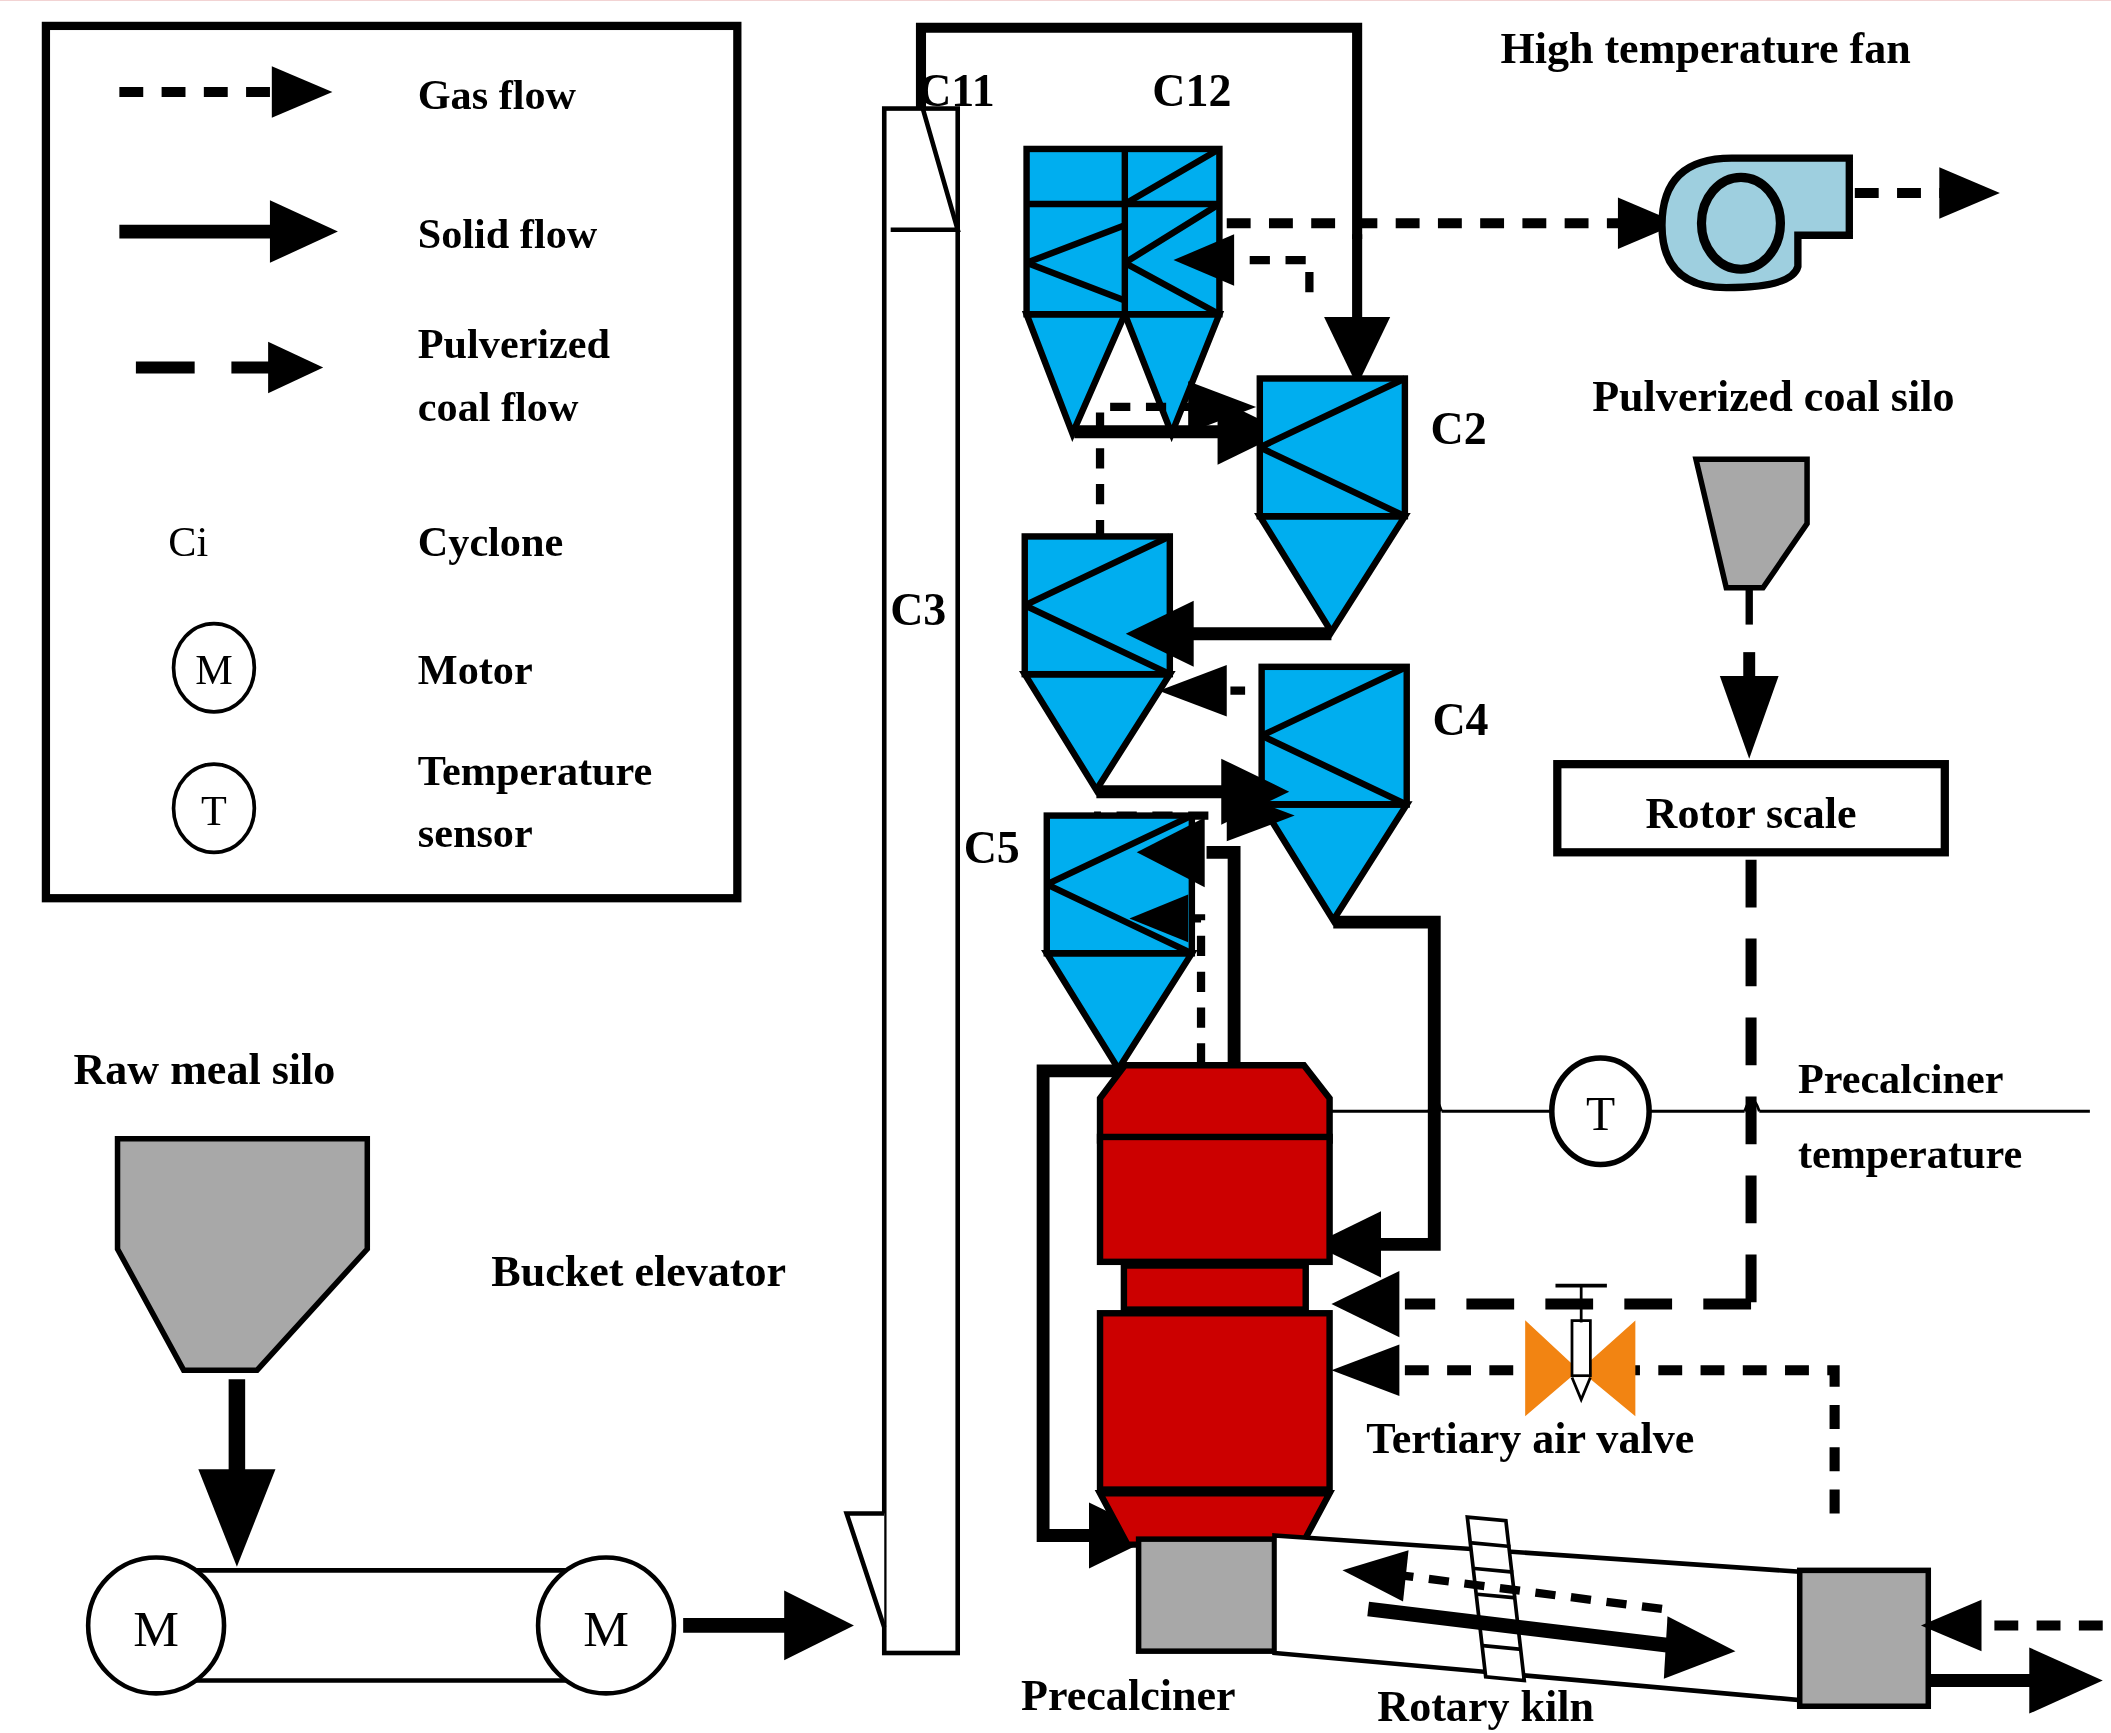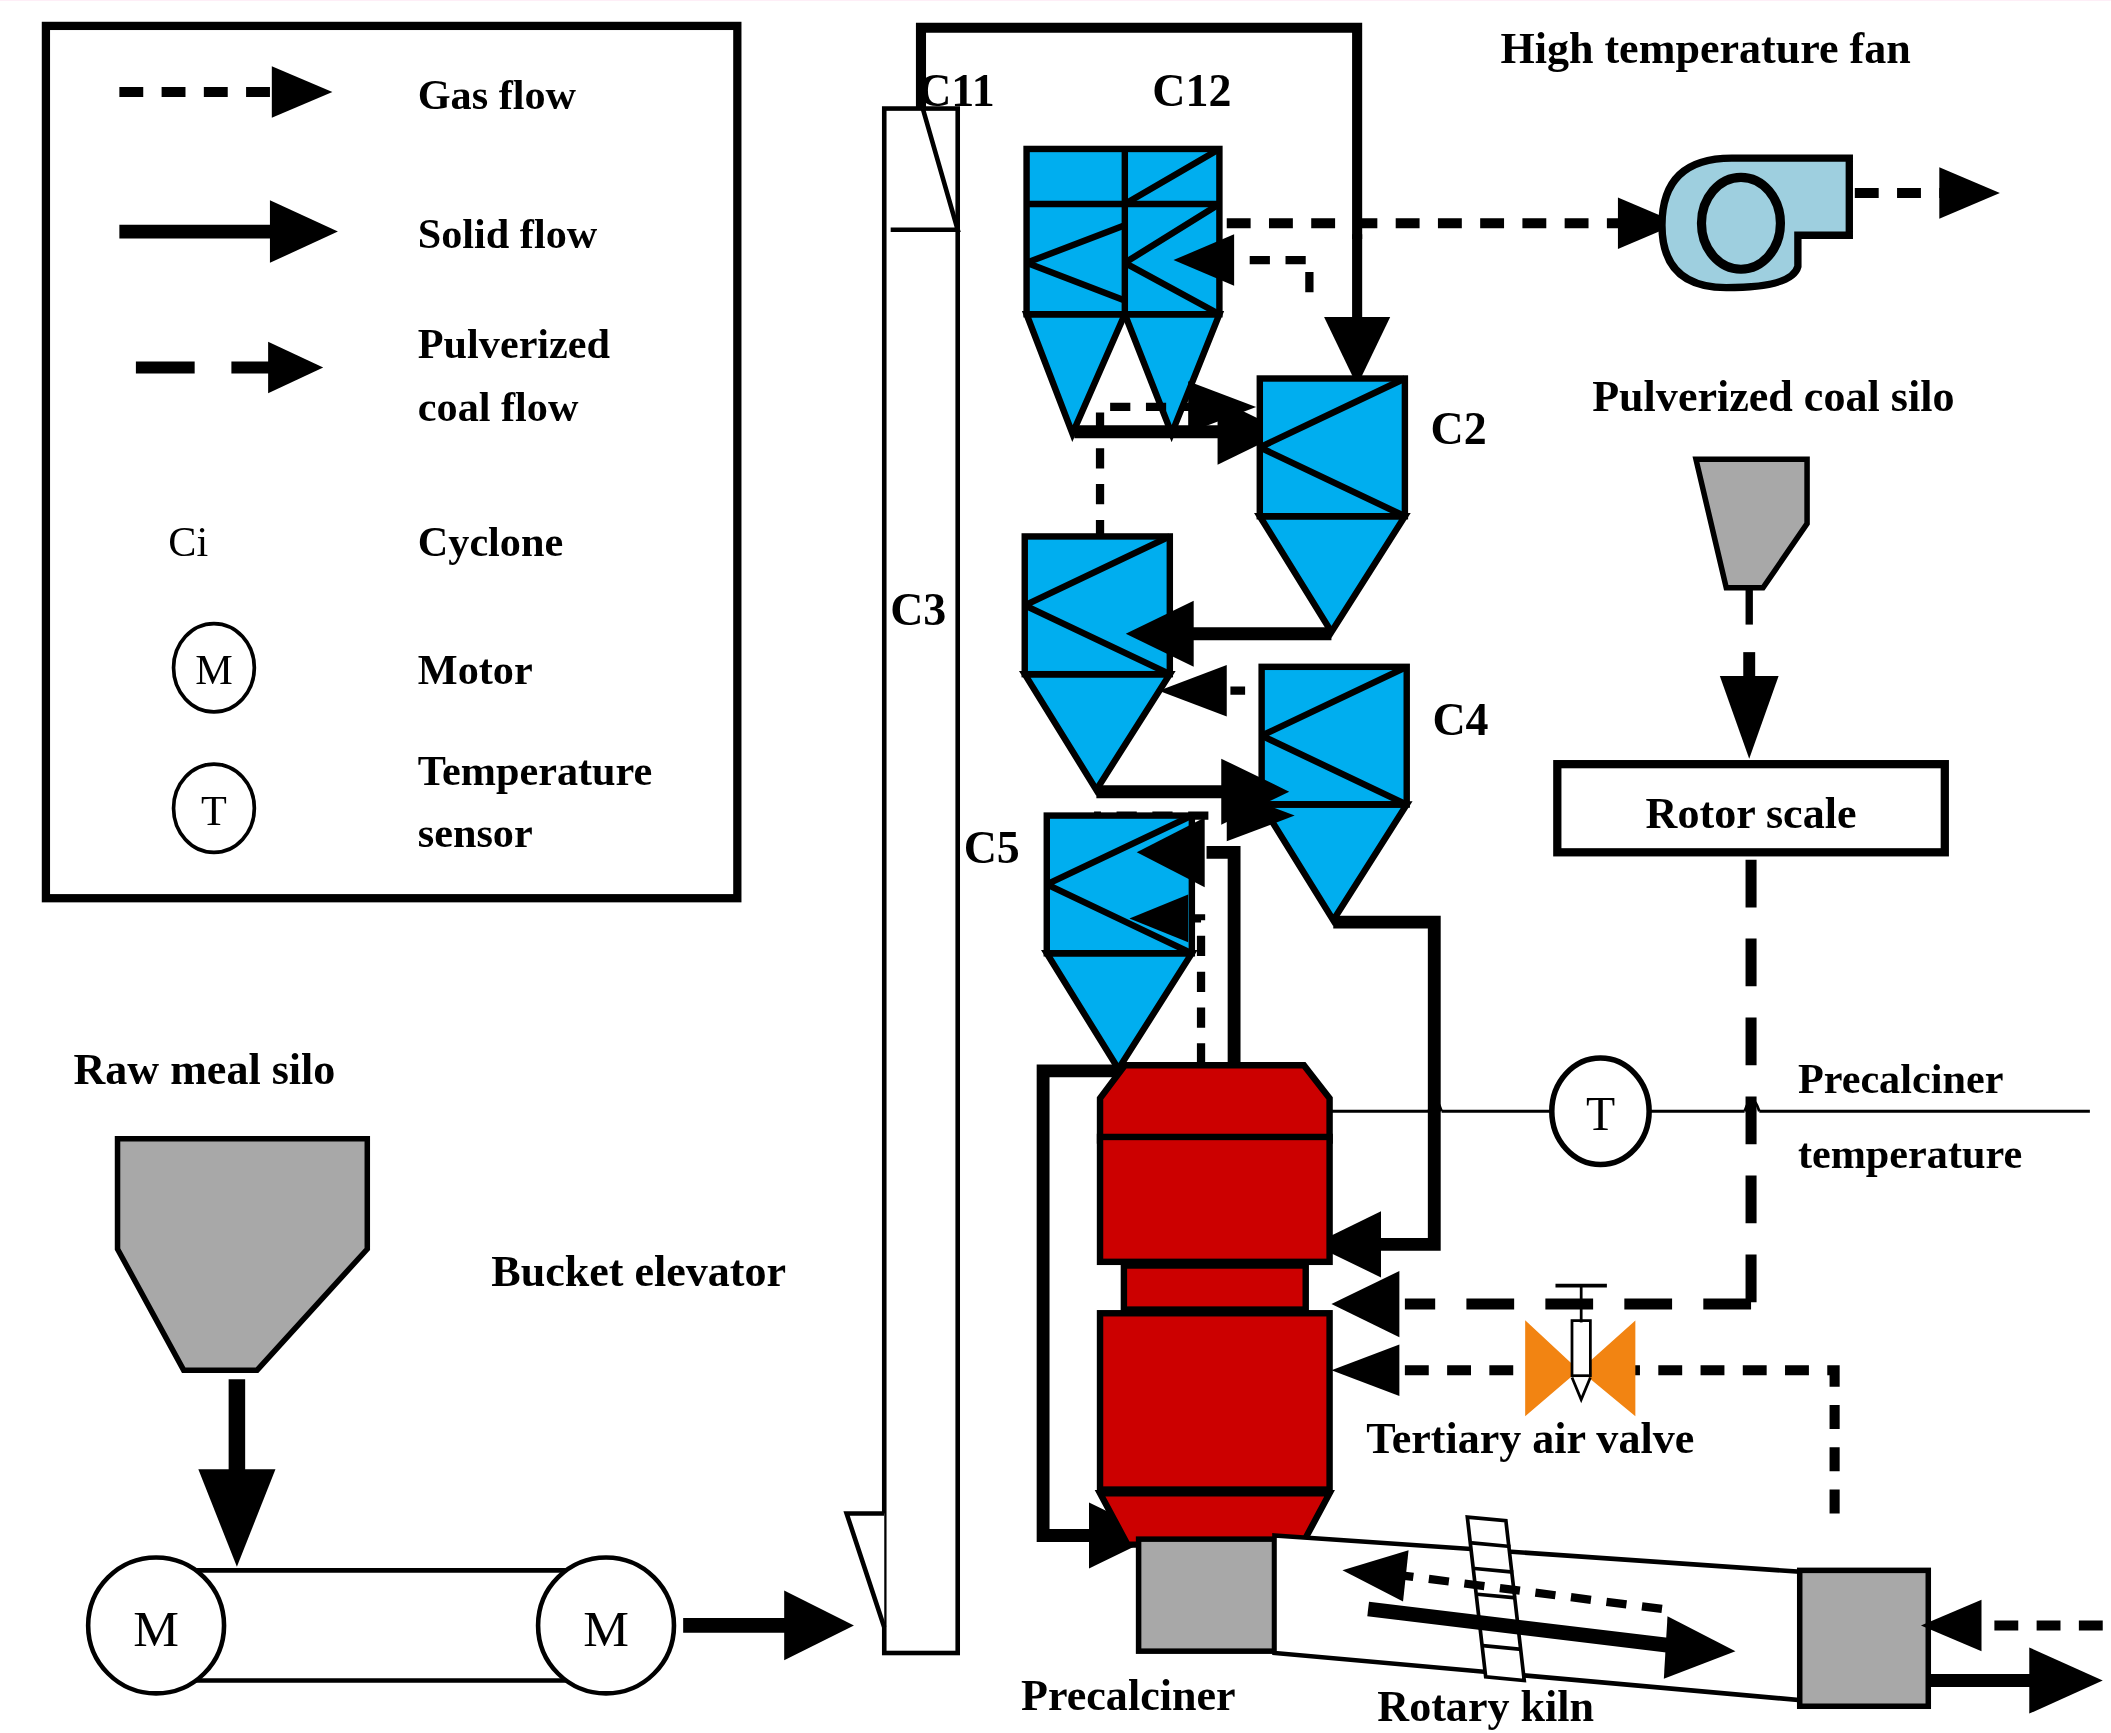--- a/index.html
+++ b/index.html
@@ -1,18 +1,18 @@
 <!DOCTYPE html>
 <html style="font-size:14.7px"><head>
 <meta charset="utf-8">
 <style>
   html,body{margin:0;padding:0;background:#ffffff;}
   body{width:2111px;height:1734px;overflow:hidden;
        font-family:"Liberation Serif", serif;}
-  #diagram-root{position:relative;width:2111px;height:1734px;background:#f9a8d4;}
+  #diagram-root{position:relative;width:2111px;height:1734px;background:#b91c1c;}
   svg#flow{position:absolute;left:0;top:0;width:2111px;height:1734px;display:block;}
   .lbl{font-family:"Liberation Serif", serif;font-weight:bold;fill:#000;}
   .lbl-xl{font-size:50px;}
   .lbl-lg{font-size:48px;}
   .lbl-md{font-size:46px;}
   .sym{font-family:"Liberation Serif", serif;font-weight:normal;fill:#000;font-size:46px;}
   .legend-txt{font-family:"Liberation Serif", serif;font-weight:bold;fill:#000;font-size:46px;}
   .stroke-k{stroke:#000;fill:none;}
   .thick{stroke-width:11;}
   .thin{stroke-width:4;}

